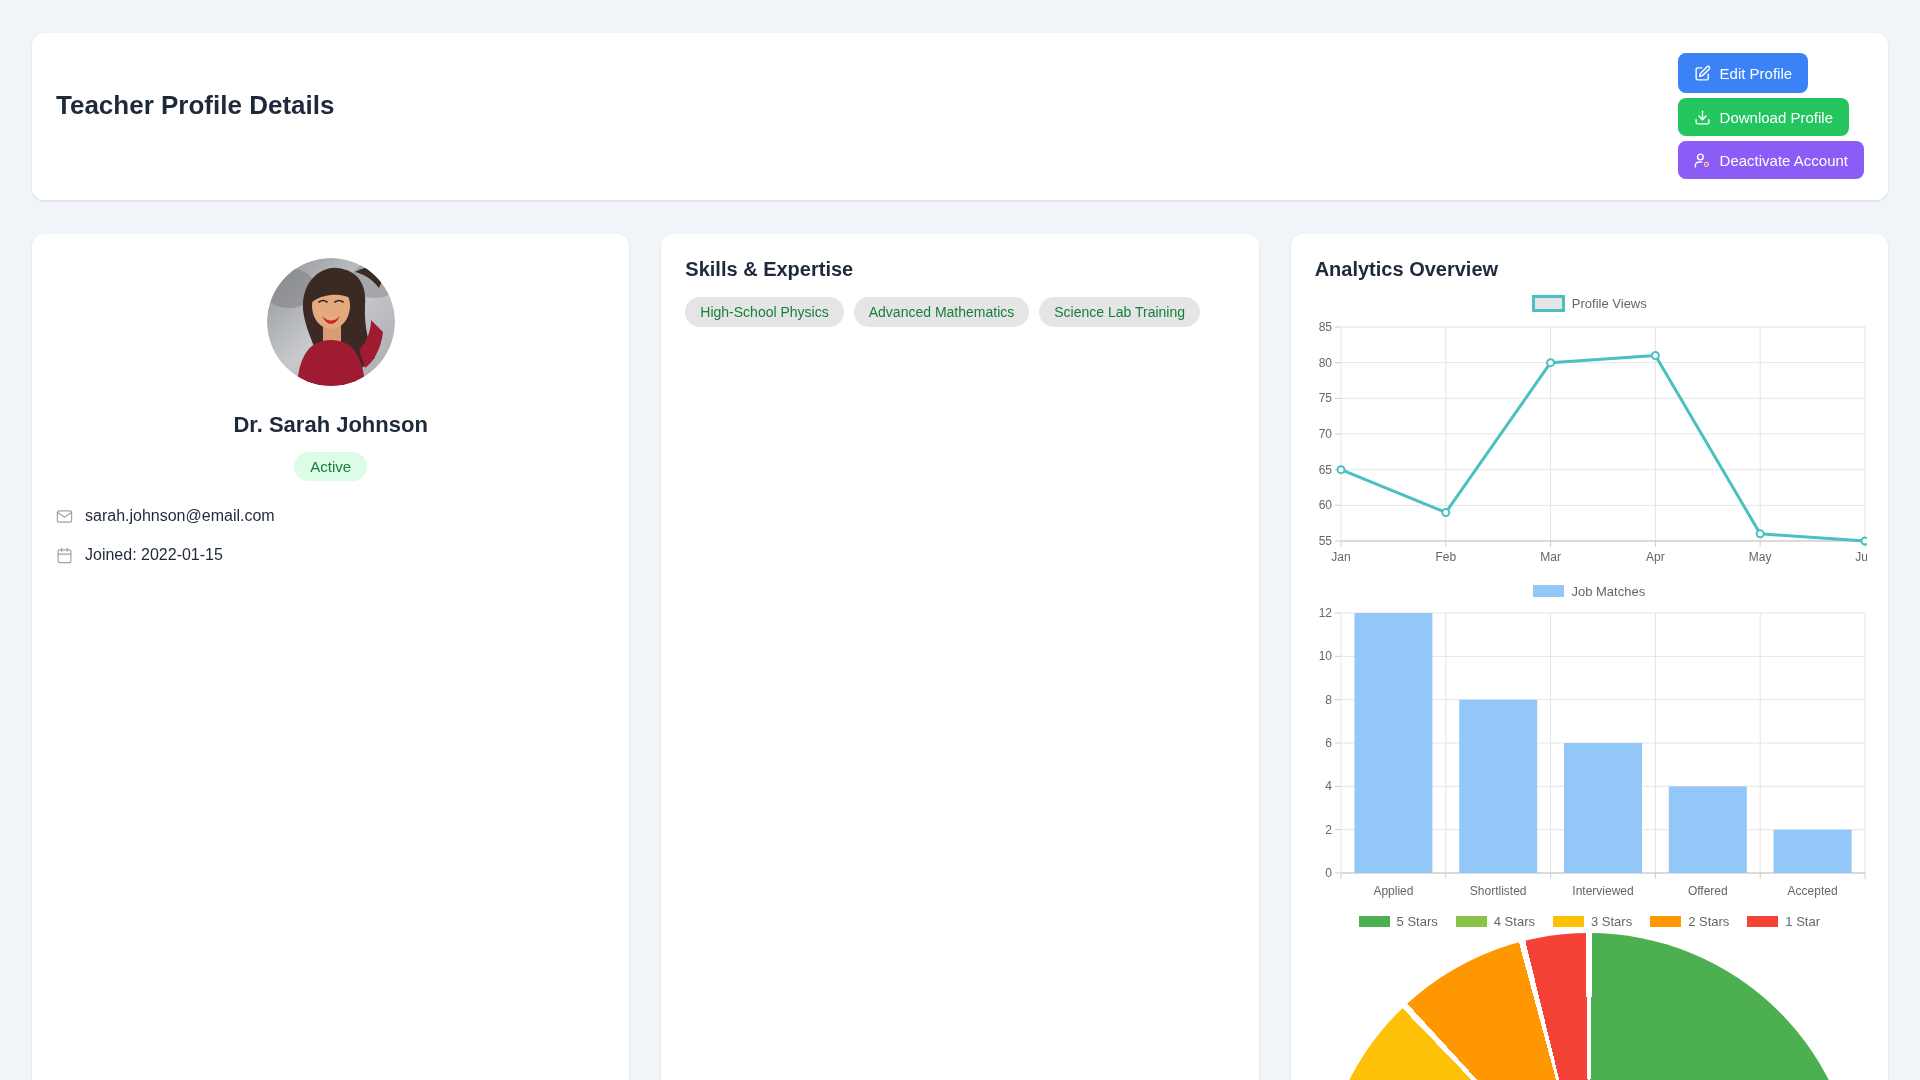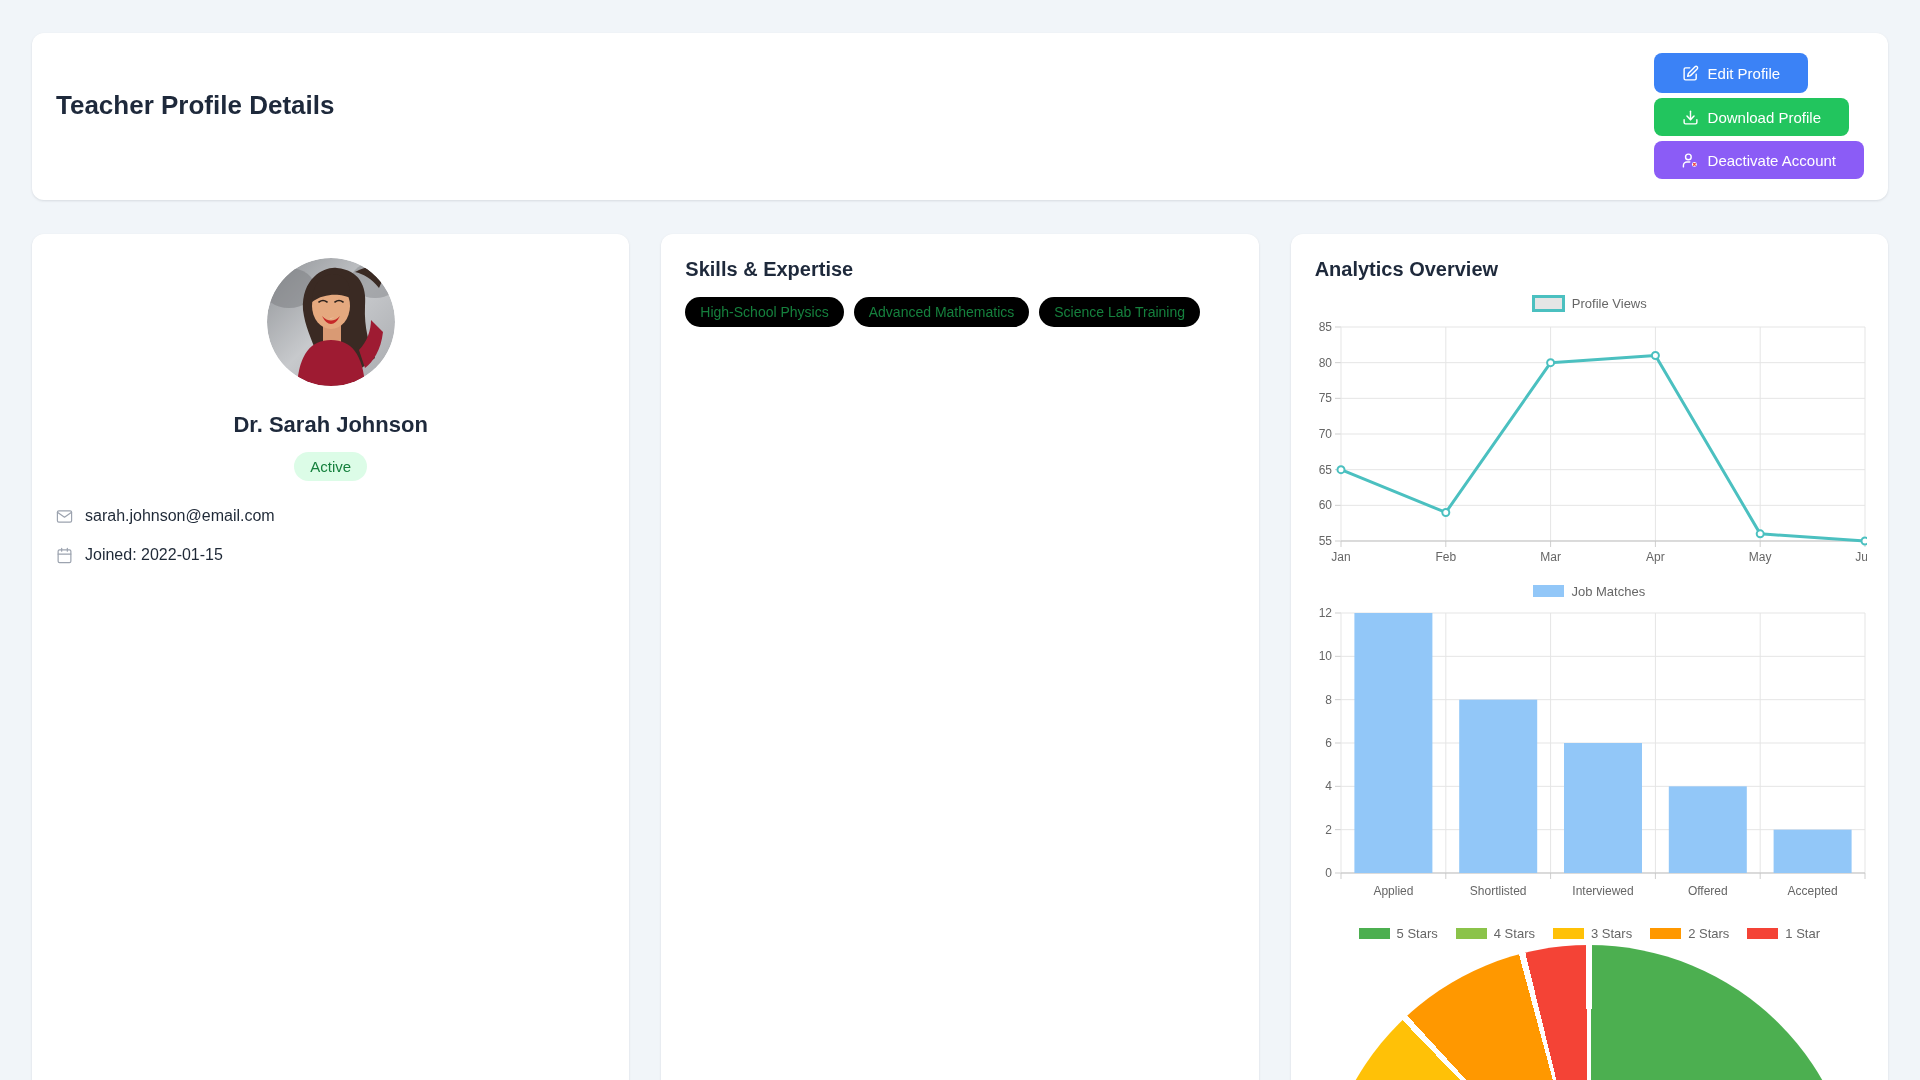--- a/index.html
+++ b/index.html
@@ -22,21 +22,21 @@
     display: flex;
     align-items: flex-start;
     justify-content: space-between;
     margin-bottom: 34px;
   }
   .page-title { font-size: 26px; font-weight: 700; color: #1e293b; margin-top: 37px; }
   .actions { display: flex; flex-direction: column; align-items: flex-start; gap: 5px; margin-left: auto; }
   .btn {
     display: inline-flex; align-items: center; gap: 9px;
     border: none; border-radius: 8px; cursor: pointer;
-    height: 38px; padding: 0 28px;
+    height: 38px; padding: 0 16px;
     color: #fff; font-size: 15px; font-weight: 500;
     font-family: inherit;
   }
   .btn svg { width: 17px; height: 17px; }
   .btn-blue  { background: #3b82f6; height: 40px; }
   .btn-green { background: #22c55e; }
   .btn-red   { background: #8b5cf6; }
   
   .grid {
     display: grid;
@@ -60,32 +60,32 @@
   .contact-list { margin-top: 26px; text-align: left; }
   .contact-row { display: flex; align-items: flex-end; gap: 12px; margin-bottom: 21px; }
   .contact-row svg { width: 17px; height: 17px; flex: 0 0 auto; stroke: #9ca3af; }
   .contact-row span { font-size: 16px; color: #1f2937; }
   
   .section-title { font-size: 20px; font-weight: 700; color: #1e293b; }
   .sub-title { font-size: 17px; font-weight: 700; color: #1e293b; margin-top: 24px; }
   .pill-row { display: flex; flex-wrap: wrap; gap: 10px; margin-top: 16px; }
   .pill { font-size: 14px; padding: 7px 15px; border-radius: 999px; white-space: nowrap; }
   .pill.blue  { background: #dbeafe; color: #2563eb; }
-  .pill.green { background: #000000; color: #15803d; }
+  .pill.green { background: #e5e5e5; color: #15803d; }
   
   .chart-legend {
     display: flex; justify-content: center; align-items: center; gap: 9px;
     font-size: 13px; color: #666; margin-top: 14px; height: 16px;
   }
   .chart-legend .items { display: flex; gap: 18px; align-items: center; }
   .chart-legend .item { display: flex; gap: 7px; align-items: center; }
   .swatch { width: 31px; height: 12px; display: inline-block; }
   .swatch.line-swatch { background: #e5e5e5; border: 3px solid #4bc0c0; width: 33px; height: 17px; }
   .chart-svg { display: block; margin-top: 6px; }
-  #pie-legend { margin-top: 24px; }
+  #pie-legend { margin-top: 12px; }
   #pie-legend .swatch { height: 11px; }
   .pie {
     width: 538px; height: 538px; border-radius: 50%;
     margin: 4px auto 0;
   }
 </style>
 </head>
 <body>
 
 <div class="page">

